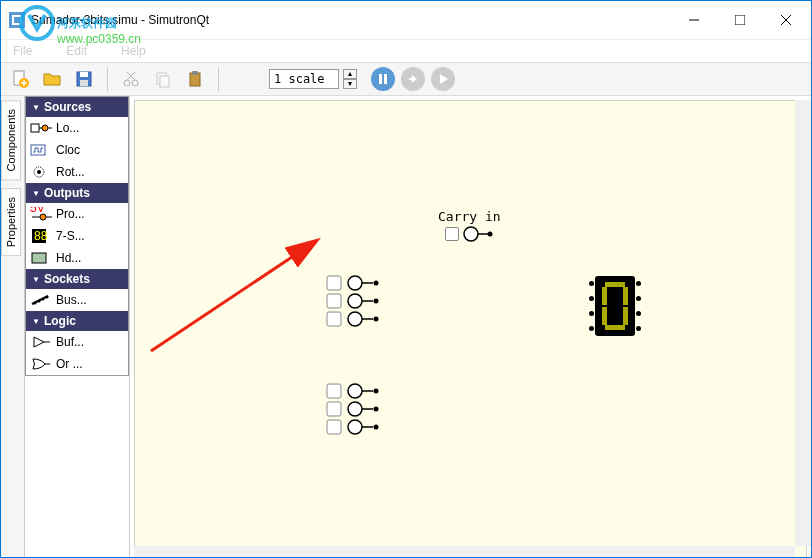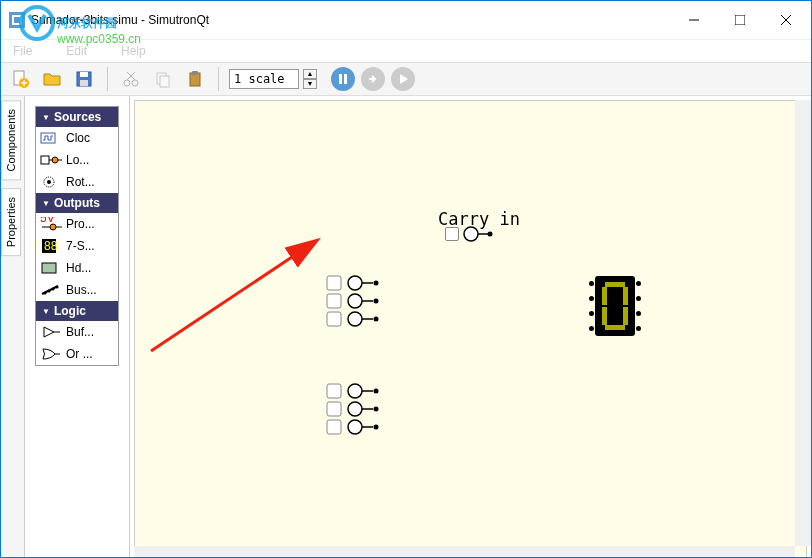--- a/index.html
+++ b/index.html
@@ -16,21 +16,21 @@
 .tbtn{width:26px;height:26px;display:flex;align-items:center;justify-content:center;border-radius:2px}
 .sep{width:1px;height:24px;background:#ccc;margin:0 4px}
 .tgroup{display:flex;align-items:center;gap:4px}
 .scaleinput{border:1px solid #999;background:#fff;padding:2px 4px;width:70px;font-family:monospace}
 .roundbtn{width:24px;height:24px;border-radius:50%;display:flex;align-items:center;justify-content:center}
 .main{display:flex;height:calc(558px - 30px - 22px - 34px - 2px);position:relative}
 .vtabs{width:24px;background:#f5f5f5;border-right:1px solid #ccc;position:relative}
 .vtab{position:absolute;left:0;writing-mode:vertical-rl;transform:rotate(180deg);padding:8px 3px;font-size:11px;background:#fff;border:1px solid #ccc;cursor:pointer}
 .vtab.active{background:#fff}
 .sidebar{width:105px;background:#fff;border-right:1px solid #ccc;overflow:hidden}
-.panel{border:1px solid #999;margin:10px}
+.panel{border:1px solid #999;margin:0}
 .cat-header{background:#3a3a6a;color:#fff;font-weight:bold;padding:3px 6px;display:flex;align-items:center}
 .cat-header::before{content:"▼";font-size:8px;margin-right:4px}
 .item{display:flex;align-items:center;padding:2px 4px;gap:4px;height:22px}
 .item .ico{width:22px;height:18px;display:flex;align-items:center;justify-content:center;flex-shrink:0}
 .item .lbl{white-space:nowrap;overflow:hidden;text-overflow:ellipsis}
 .canvas-wrap{flex:1;position:relative;background:#fff}
 .canvas{position:absolute;inset:4px;background:#fdfde8;border:1px solid #ccc;overflow:hidden}
 .scrollbar-v{position:absolute;right:0;top:4px;bottom:20px;width:16px;background:#f0f0f0}
 .scrollbar-h{position:absolute;left:4px;right:16px;bottom:4px;height:16px;background:#f0f0f0}
 .watermark{position:absolute;top:-4px;left:14px;pointer-events:none;z-index:10}
@@ -114,21 +114,21 @@
         <rect x="6" y="6" width="9" height="11" fill="#fff" stroke="#888"></rect>
       </svg>
     </div>
   <div class="tbtn">
       <svg width="18" height="18" viewBox="0 0 18 18">
         <rect x="4" y="3" width="10" height="13" fill="#c8963c" stroke="#8b6b2b"></rect>
         <rect x="6" y="1" width="6" height="4" fill="#888" rx="1"></rect>
       </svg>
     </div>
   <div class="sep"></div>
-  <div class="tgroup" style="">
+  <div class="tgroup" style="margin-left:40px">
     <input class="scaleinput" value="1 scale" style="">
     <div style="width:14px;display:flex;flex-direction:column">
       <div style="height:10px;border:1px solid #999;font-size:7px;text-align:center">▲</div>
       <div style="height:10px;border:1px solid #999;font-size:7px;text-align:center">▼</div>
     </div>
   </div>
   <div class="roundbtn" style="background:#5b9bd5;margin-left:8px">
       <svg width="10" height="10" viewBox="0 0 10 10">
         <rect x="1" y="0" width="3" height="10" fill="#fff"></rect>
         <rect x="6" y="0" width="3" height="10" fill="#fff"></rect>
@@ -153,40 +153,40 @@
     <div class="vtab" style="top:92px">Properties</div>
   </div>
 
   <div class="sidebar">
     <div class="panel">
 
       <div class="cat-header">Sources</div>
       <div class="item">
         <span class="ico">
             <svg width="22" height="14">
-              <rect x="1" y="2" width="14" height="10" fill="#fff" stroke="#3a5aa8"></rect>
-              <path d="M3 9h2V5h3v4h3V5h2" fill="none" stroke="#3a5aa8"></path>
-            </svg>
-          </span>
-        <span class="lbl">Cloc</span>
-      </div>
-      <div class="item">
-        <span class="ico">
-            <svg width="22" height="14">
               <rect x="1" y="3" width="8" height="8" fill="#fff" stroke="#000"></rect>
               <line x1="9" y1="7" x2="15" y2="7" stroke="#000"></line>
               <circle cx="15" cy="7" r="3" fill="#ff8c00" stroke="#000"></circle>
               <line x1="18" y1="7" x2="22" y2="7" stroke="#000"></line>
             </svg>
           </span>
         <span class="lbl">Lo...</span>
       </div>
       <div class="item">
         <span class="ico">
             <svg width="22" height="14">
+              <rect x="1" y="2" width="14" height="10" fill="#fff" stroke="#3a5aa8"></rect>
+              <path d="M3 9h2V5h3v4h3V5h2" fill="none" stroke="#3a5aa8"></path>
+            </svg>
+          </span>
+        <span class="lbl">Cloc</span>
+      </div>
+      <div class="item">
+        <span class="ico">
+            <svg width="22" height="14">
               <circle cx="9" cy="7" r="5" fill="none" stroke="#000" stroke-dasharray="1 1"></circle>
               <circle cx="9" cy="7" r="2" fill="#000"></circle>
             </svg>
           </span>
         <span class="lbl">Rot...</span>
       </div>
 
       <div class="cat-header">Outputs</div>
       <div class="item">
         <span class="ico">
@@ -210,20 +210,21 @@
       </div>
       <div class="item">
         <span class="ico">
             <svg width="22" height="14">
               <rect x="2" y="2" width="14" height="10" fill="#a8c8a8" stroke="#000"></rect>
             </svg>
           </span>
         <span class="lbl">Hd...</span>
       </div>
 
+      <div class="cat-header">Sockets</div>
       <div class="item">
         <span class="ico">
             <svg width="22" height="14">
               <line x1="2" y1="11" x2="18" y2="3" stroke="#000" stroke-width="2"></line>
               <circle cx="5" cy="10" r="1.5" fill="#000"></circle>
               <circle cx="9" cy="8" r="1.5" fill="#000"></circle>
               <circle cx="13" cy="6" r="1.5" fill="#000"></circle>
               <circle cx="17" cy="4" r="1.5" fill="#000"></circle>
             </svg>
           </span>
@@ -249,21 +250,21 @@
           </span>
         <span class="lbl">Or ...</span>
       </div>
 
     </div>
   </div>
 
   <div class="canvas-wrap">
     <div class="canvas">
 
-      <div style="position:absolute;top:108px;left:303px;font-family:monospace;font-size:17px;color:#000">Carry in</div>
+      <div style="position:absolute;top:108px;left:303px;font-family:monospace;font-size:13px;color:#000">Carry in</div>
       <div style="position:absolute;top:124px;left:310px;display:flex;align-items:center;gap:4px">
         <div style="width:14px;height:14px;background:#fff;border:1px solid #888;border-radius:2px"></div>
         <svg width="30" height="18">
             <circle cx="8" cy="9" r="7" fill="#fff" stroke="#000" stroke-width="1.5"></circle>
             <line x1="15" y1="9" x2="25" y2="9" stroke="#000" stroke-width="1.5"></line>
             <circle cx="27" cy="9" r="2.5" fill="#000"></circle>
           </svg>
       </div>
 
       <div style="position:absolute;top:172px;left:190px">

